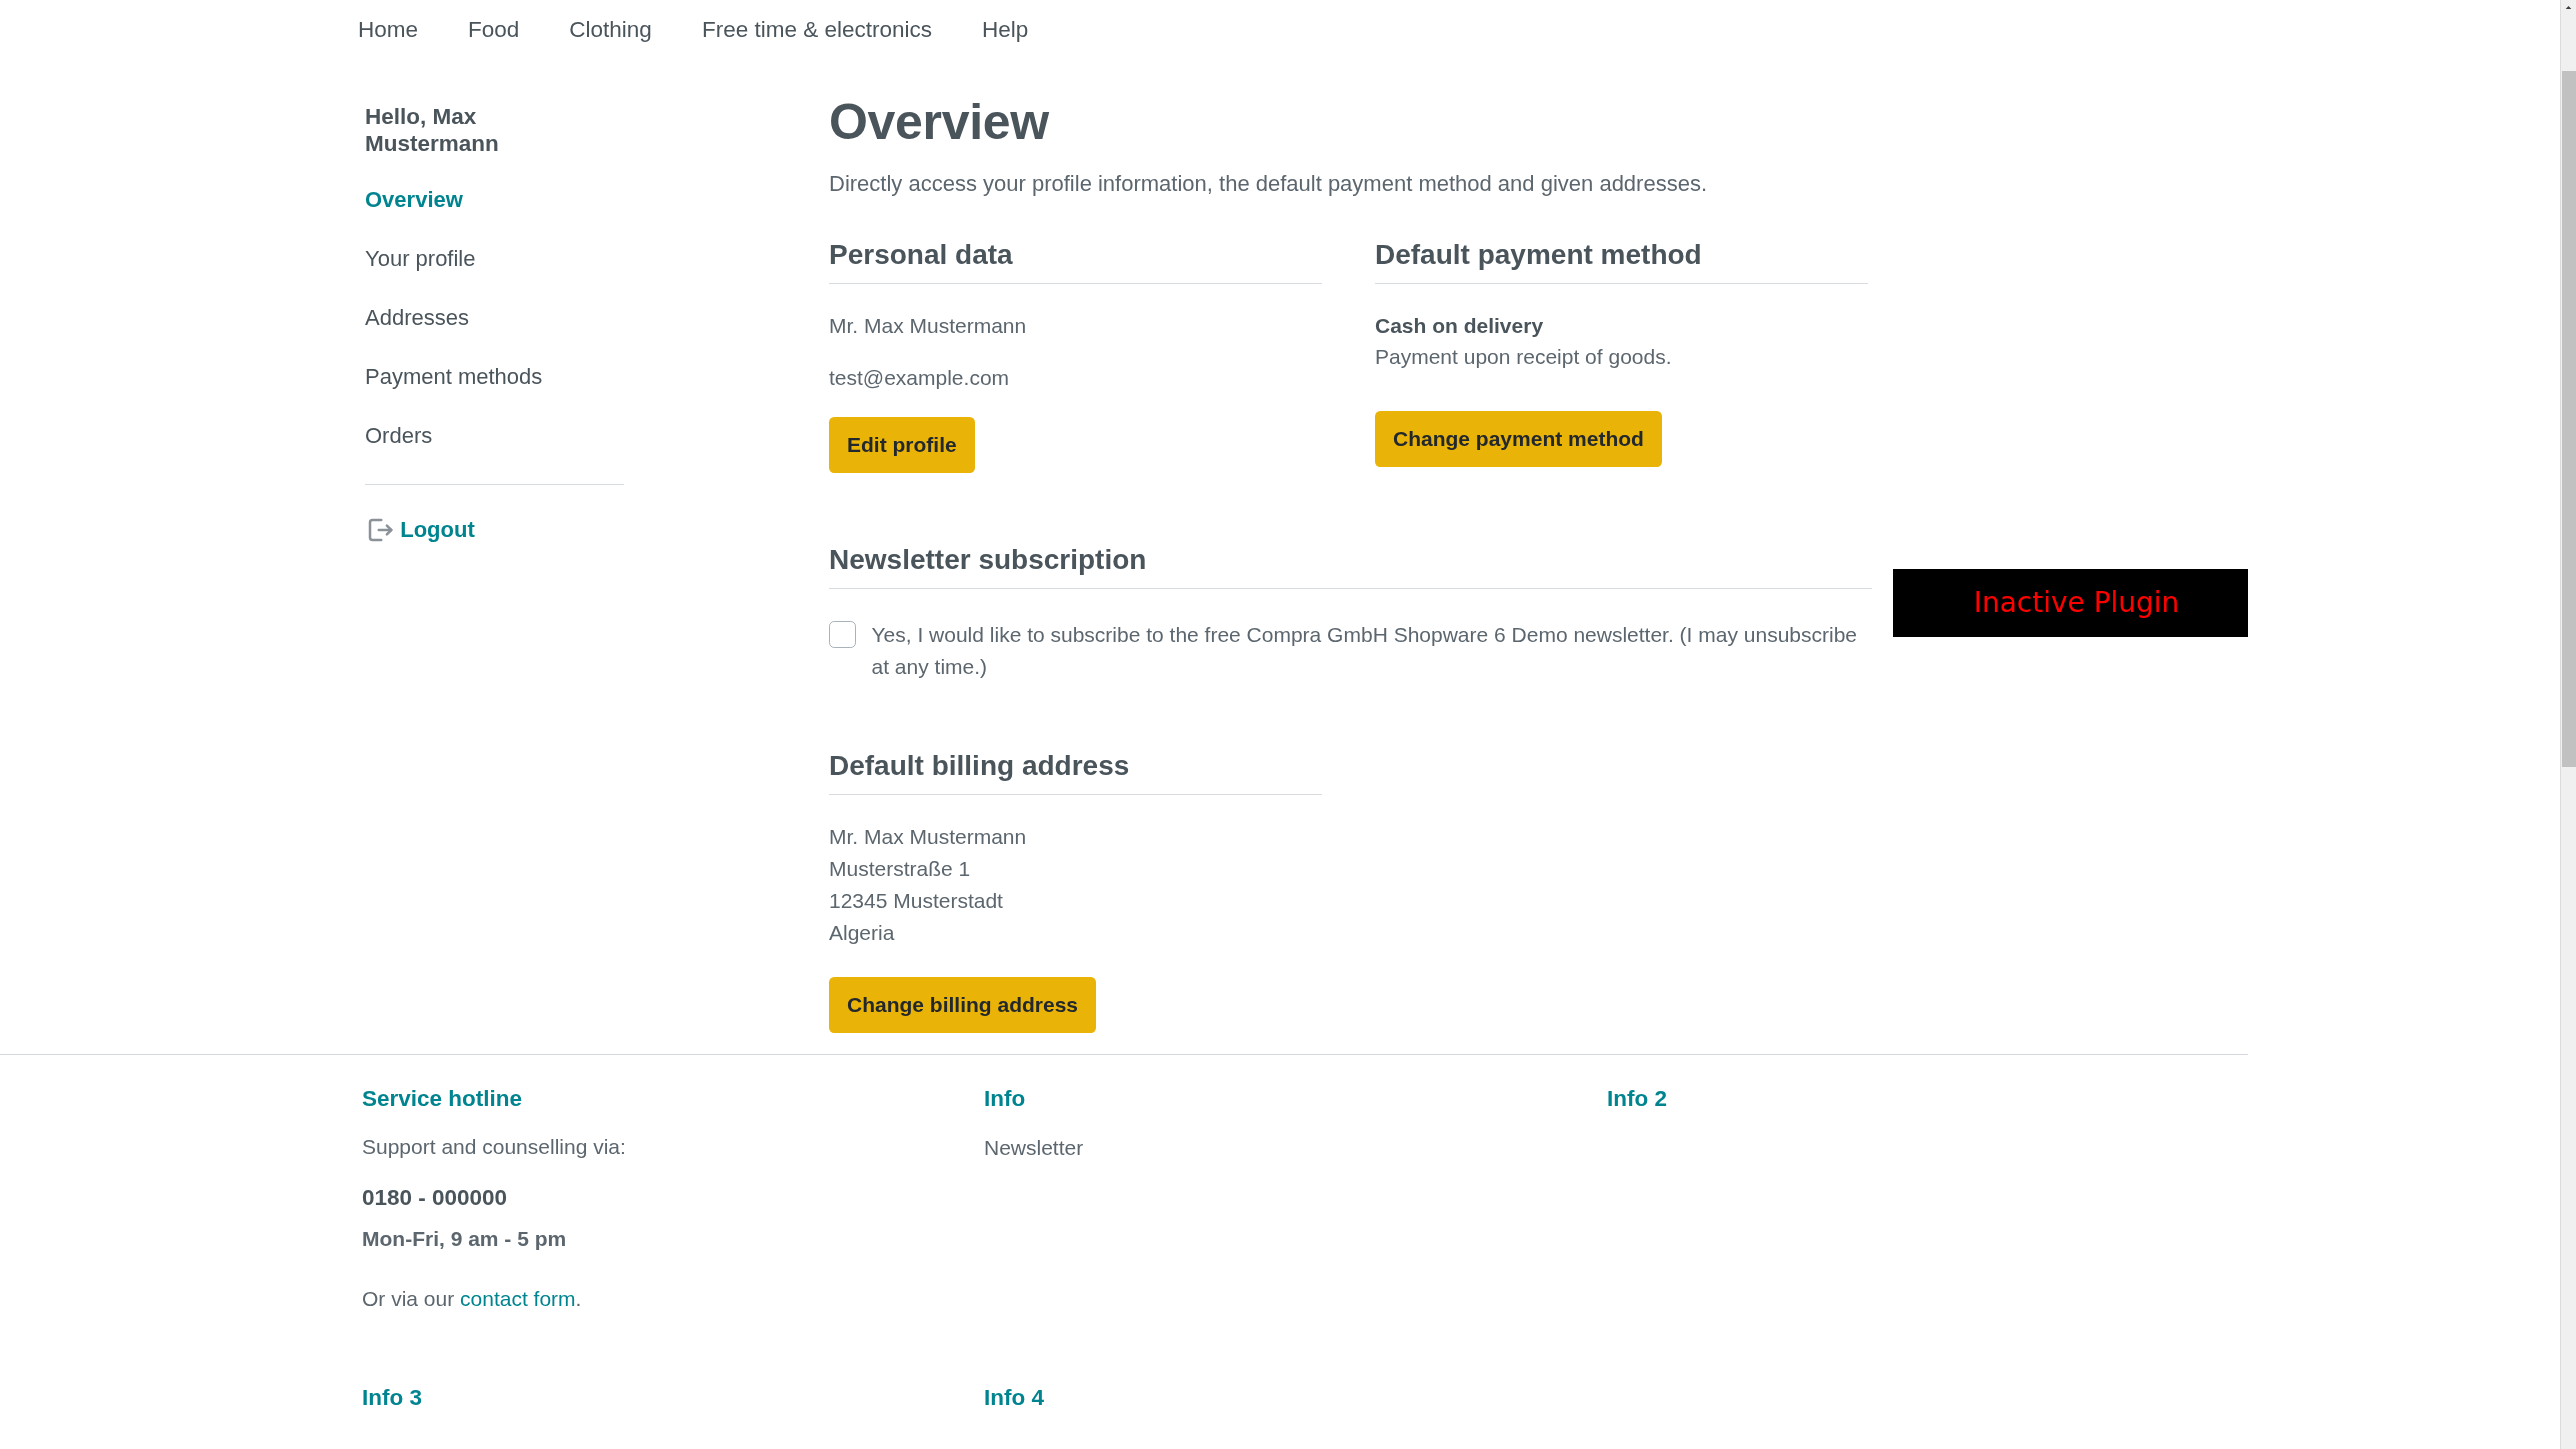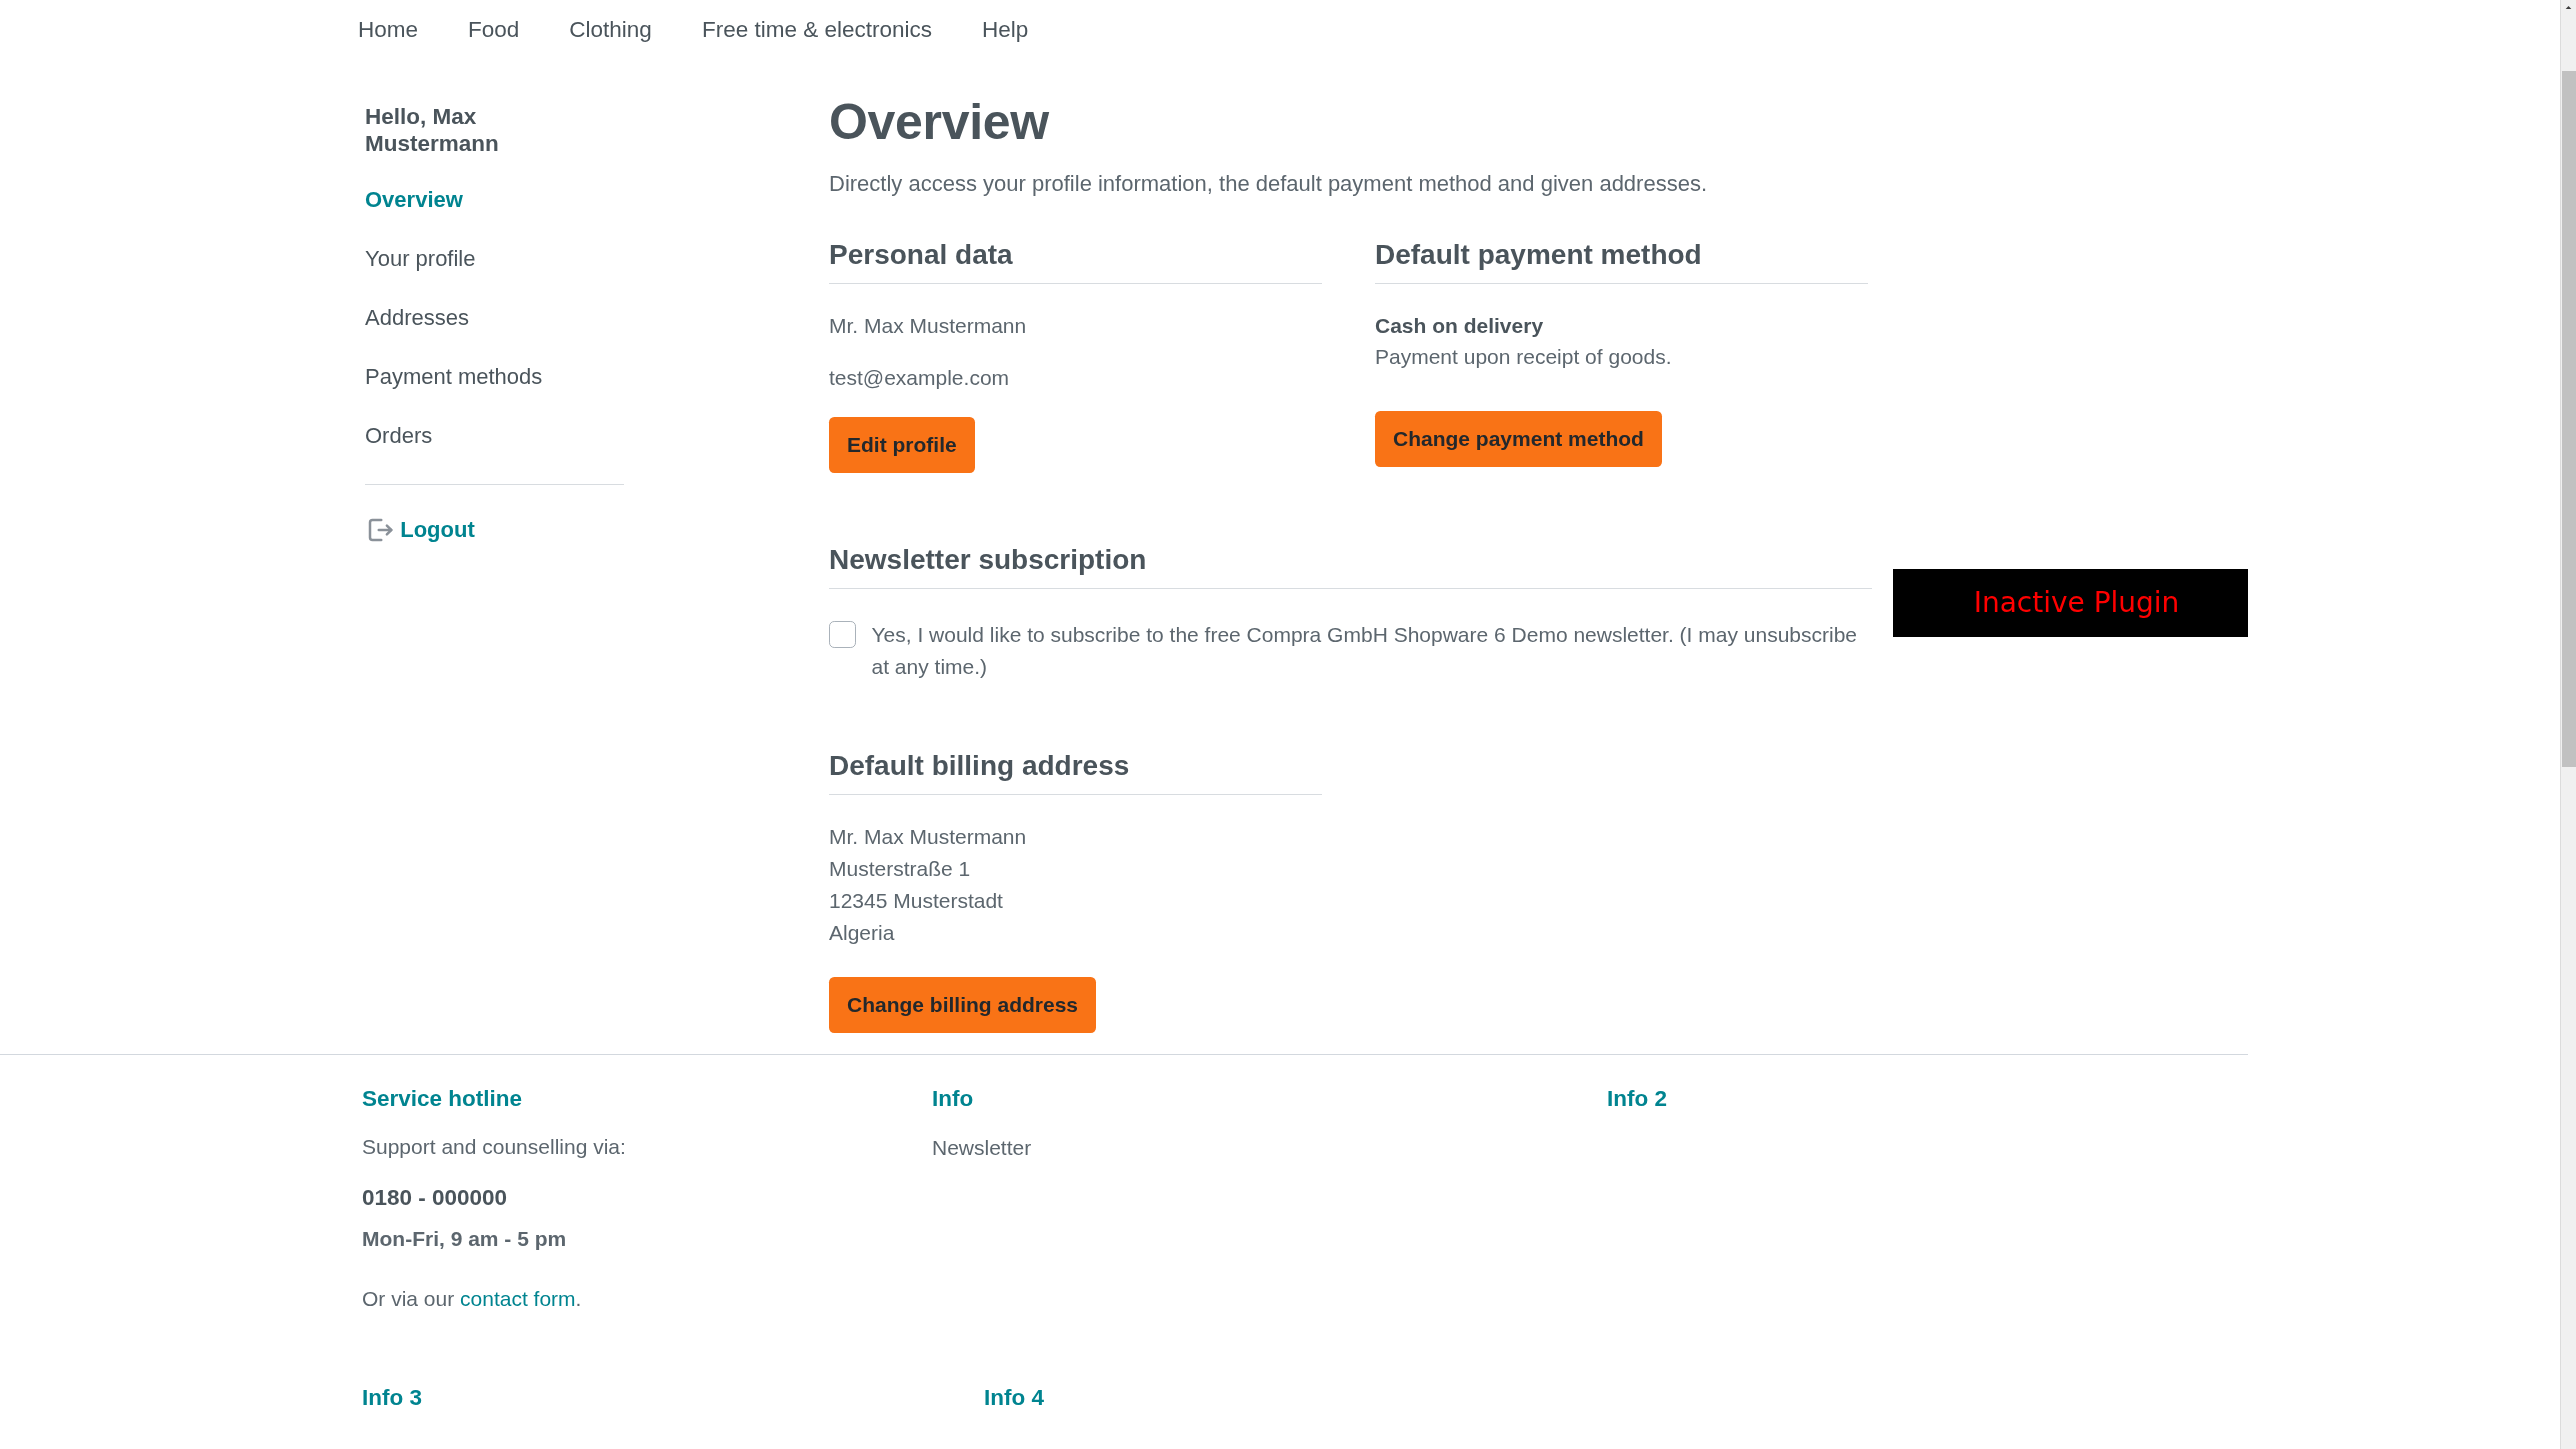--- a/index.html
+++ b/index.html
@@ -139,21 +139,21 @@
   }
   .body-strong {
     font-size: 21px;
     color: #4a545b;
     font-weight: bold;
     line-height: 1.48;
   }
 
   .btn {
     display: inline-block;
-    background: #f97316;
+    background: #eab308;
     border: none;
     border-radius: 5.2px;
     color: #23282c;
     font-family: "Liberation Sans", sans-serif;
     font-size: 21px;
     font-weight: bold;
     line-height: 1;
     padding: 16.7px 18px 17.4px 18px;
     cursor: pointer;
     white-space: nowrap;
@@ -230,21 +230,21 @@
     font-weight: bold;
     color: #4a545b;
     line-height: 1;
   }
   .f-link {
     color: #008490;
     cursor: pointer;
   }
 
   #f-hotline { position: absolute; left: 362px; top: 0; width: 580px; }
-  #f-info    { position: absolute; left: 932px; top: 0; width: 580px; }
+  #f-info    { position: absolute; left: 984px; top: 0; width: 580px; }
   #f-info2   { position: absolute; left: 1607px; top: 0; width: 580px; }
   #f-info3   { position: absolute; left: 362px; top: 299px; }
   #f-info4   { position: absolute; left: 984px; top: 299px; }
 
   
   #scrollbar {
     position: absolute;
     right: 0; top: 0;
     width: 16px;
     height: 1449px;

